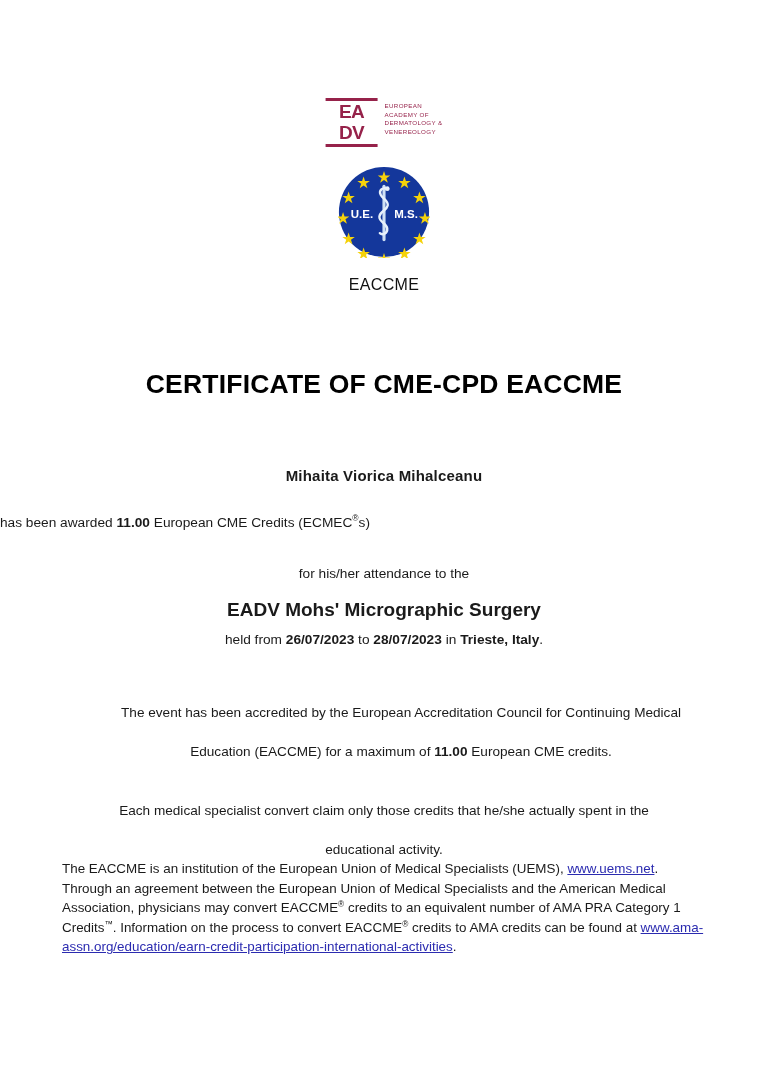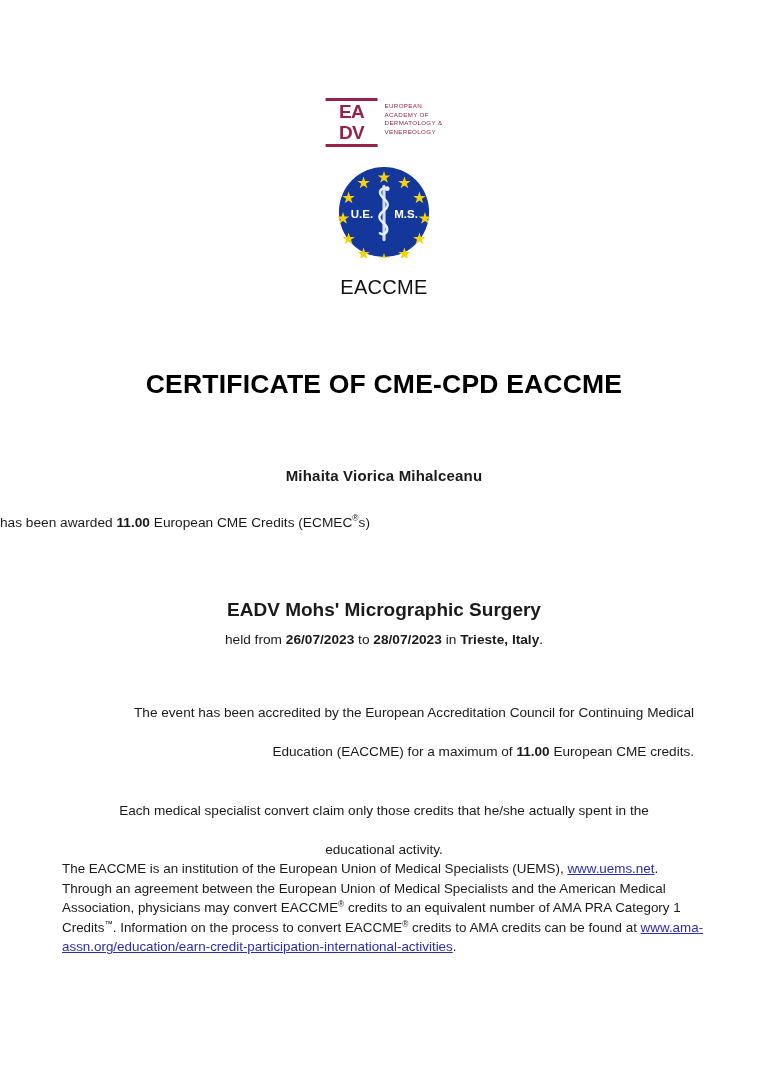--- a/index.html
+++ b/index.html
@@ -75,21 +75,21 @@
     width: 92px;
     height: 92px;
   }
 
   
   .eaccme-title {
     position: absolute;
     top: 276px;
     width: 100%;
     text-align: center;
-    font-size: 20px;
+    font-size: 16px;
     letter-spacing: 0.3px;
     color: #111;
   }
   .eaccme-sub {
     position: absolute;
     top: 300px;
     width: 100%;
     text-align: center;
     font-size: 14.5px;
     color: #111;
@@ -141,23 +141,23 @@
     position: absolute;
     top: 632px;
     width: 100%;
     text-align: center;
     font-size: 13.7px;
   }
 
   .para-accred {
     position: absolute;
     top: 693px;
-    left: 74px;
+    left: 91px;
     width: 620px;
-    text-align: right;
+    text-align: center;
     font-size: 13.6px;
     line-height: 39px;
   }
   .para-claim {
     position: absolute;
     top: 791px;
     left: 74px;
     width: 620px;
     text-align: center;
     font-size: 13.6px;
@@ -236,20 +236,21 @@
   <div class="cert-title">CERTIFICATE OF CME-CPD EACCME</div>
 
   <div class="awardee">Mihaita Viorica Mihalceanu</div>
 
   <div class="line-credits">
     <span>has been awarded</span>
     <b>11.00</b>
     <span>European CME Credits (ECMEC</span><sup>®</sup><span>s)</span>
   </div>
 
+  <div class="line-attendance">for his/her attendance to the</div>
   <div class="line-event">EADV Mohs' Micrographic Surgery</div>
 
   <div class="line-held">
     <span>held from</span>
     <b>26/07/2023</b>
     <span>to</span>
     <b>28/07/2023</b>
     <span>in</span>
     <b>Trieste, Italy</b><span>.</span>
   </div>

